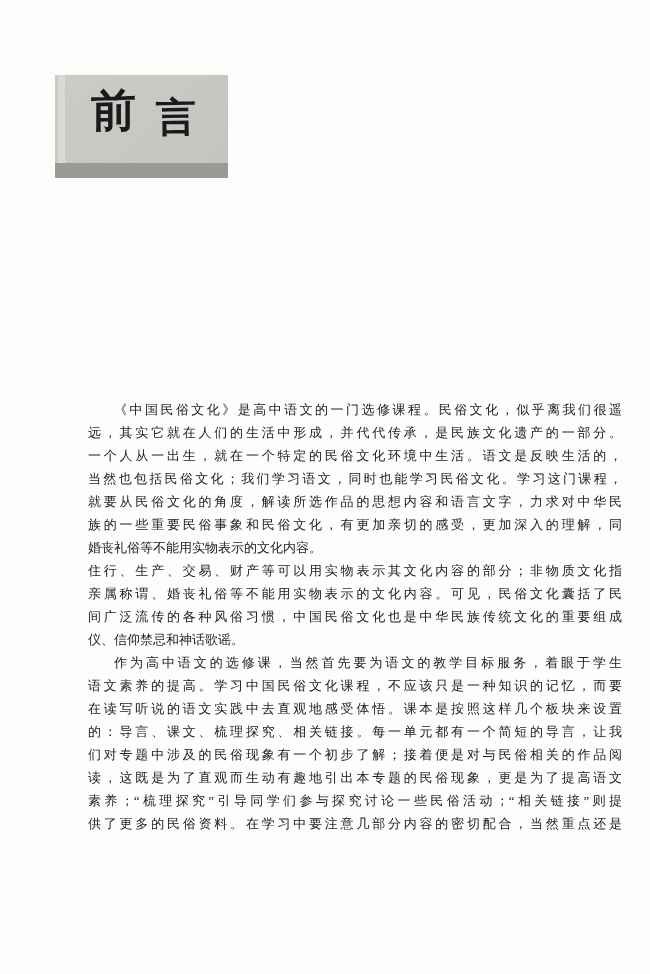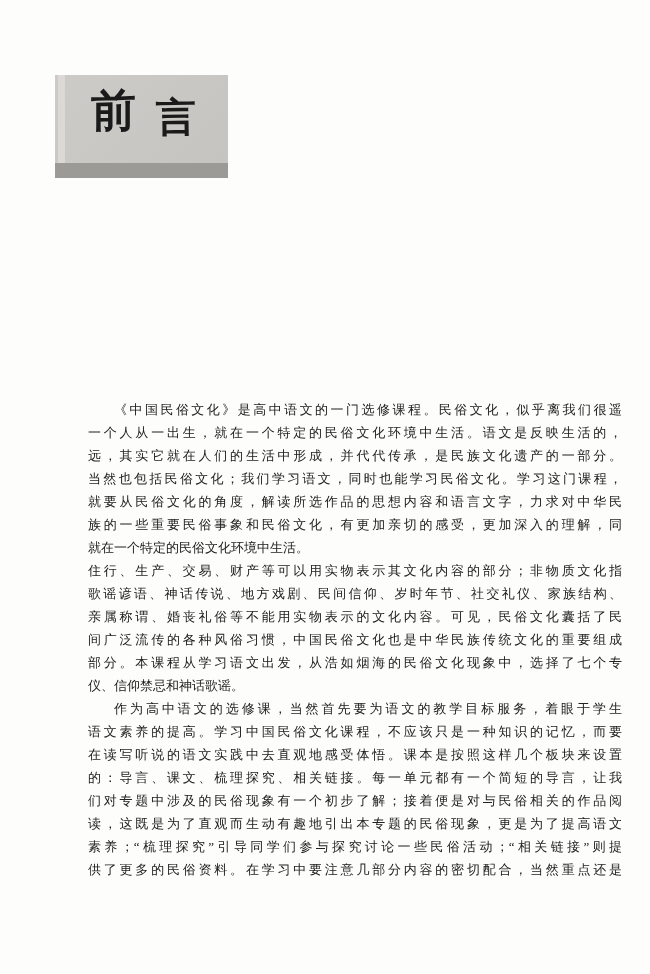--- a/index.html
+++ b/index.html
@@ -86,33 +86,31 @@
     <div class="banner-highlight"></div>
     <div class="banner-strip"></div>
     <span class="title-char c1">前</span>
     <span class="title-char c2">言</span>
   </div>
 
   <div class="content">
 
   <div class="para">
         <div class="line first">《中国民俗文化》是高中语文的一门选修课程。民俗文化，似乎离我们很遥</div>
+        <div class="line">远，其实它就在人们的生活中形成，并代代传承，是民族文化遗产的一部分。</div>
         <div class="line">一个人从一出生，就在一个特定的民俗文化环境中生活。语文是反映生活的，</div>
-        <div class="line">远，其实它就在人们的生活中形成，并代代传承，是民族文化遗产的一部分。</div>
         <div class="line">当然也包括民俗文化；我们学习语文，同时也能学习民俗文化。学习这门课程，</div>
         <div class="line">就要从民俗文化的角度，解读所选作品的思想内容和语言文字，力求对中华民</div>
         <div class="line">族的一些重要民俗事象和民俗文化，有更加亲切的感受，更加深入的理解，同</div>
-        <div class="line short-last">就在一个特定的民俗文化环境中生活。</div>
+        <div class="line short-last">婚丧礼俗等不能用实物表示的文化内容。</div>
       </div>
       <div class="para">
         <div class="line">住行、生产、交易、财产等可以用实物表示其文化内容的部分；非物质文化指</div>
-        <div class="line">歌谣谚语、神话传说、地方戏剧、民间信仰、岁时年节、社交礼仪、家族结构、</div>
         <div class="line">亲属称谓、婚丧礼俗等不能用实物表示的文化内容。可见，民俗文化囊括了民</div>
         <div class="line">间广泛流传的各种风俗习惯，中国民俗文化也是中华民族传统文化的重要组成</div>
-        <div class="line">部分。本课程从学习语文出发，从浩如烟海的民俗文化现象中，选择了七个专</div>
         <div class="line short-last">仪、信仰禁忌和神话歌谣。</div>
       </div>
       <div class="para">
         <div class="line first">作为高中语文的选修课，当然首先要为语文的教学目标服务，着眼于学生</div>
         <div class="line">语文素养的提高。学习中国民俗文化课程，不应该只是一种知识的记忆，而要</div>
         <div class="line">在读写听说的语文实践中去直观地感受体悟。课本是按照这样几个板块来设置</div>
         <div class="line">的：导言、课文、梳理探究、相关链接。每一单元都有一个简短的导言，让我</div>
         <div class="line">们对专题中涉及的民俗现象有一个初步了解；接着便是对与民俗相关的作品阅</div>
         <div class="line">读，这既是为了直观而生动有趣地引出本专题的民俗现象，更是为了提高语文</div>
         <div class="line">素养；“梳理探究”引导同学们参与探究讨论一些民俗活动；“相关链接”则提</div>

